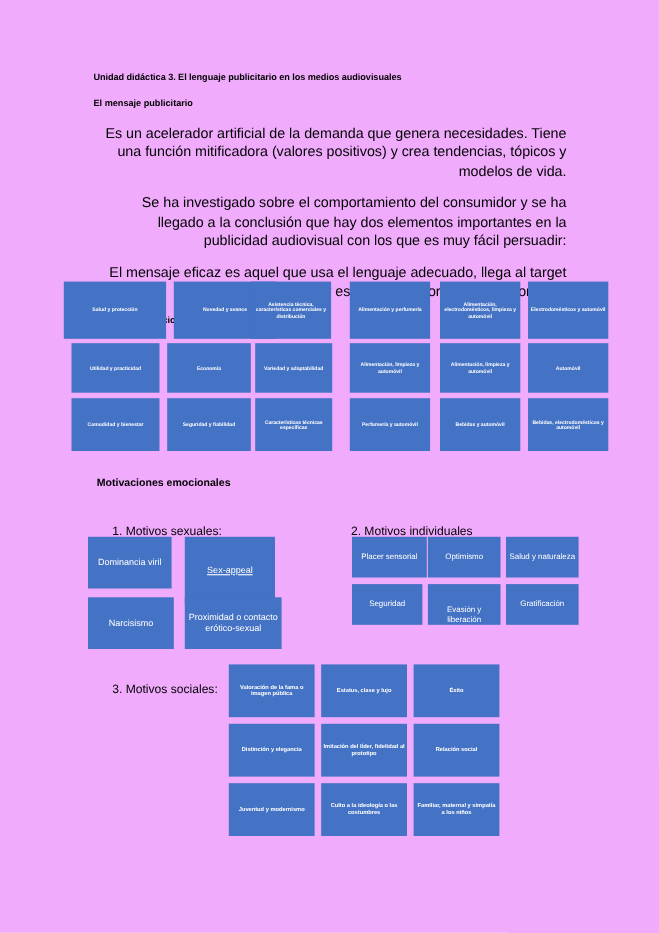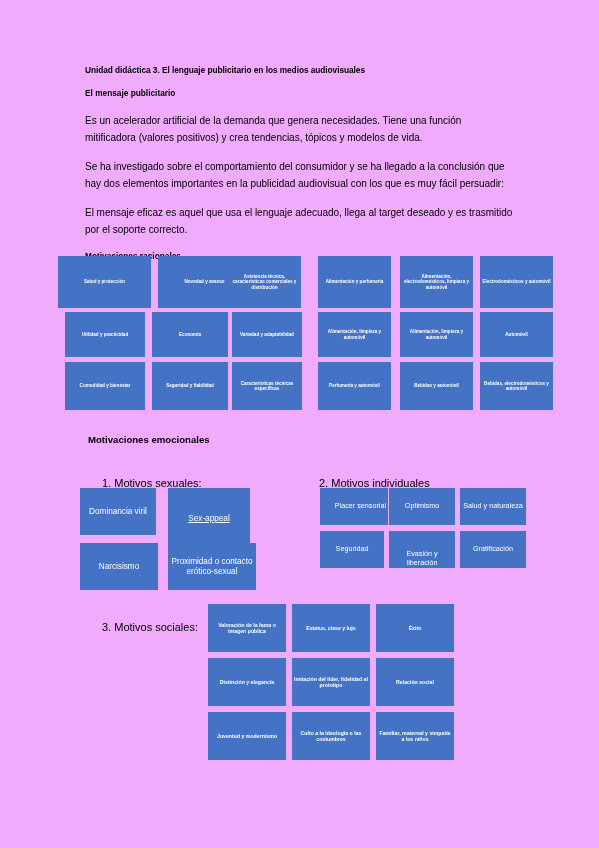--- a/index.html
+++ b/index.html
@@ -36,24 +36,24 @@
     margin: 0 0 13px 0;
     line-height: 1.2;
   }
   .h-sub {
     font-size: 8.3px;
     font-weight: bold;
     margin: 0 0 13px 0;
     line-height: 1.2;
   }
   p.body-par {
-    font-size: 10px;
+    font-size: 13px;
     line-height: 17.5px;
     margin: 0 0 11px 0;
-    text-align: left;
+    text-align: right;
     letter-spacing: -0.02px;
   }
   .h-racionales {
     font-size: 8.3px;
     font-weight: bold;
     margin: 0;
     padding-top: 2px;
     line-height: 1.2;
   }
 
@@ -194,21 +194,21 @@
       </div>
     <div class="box" style="left:80px;  top:543px; width:78px; height:47px;">
         <span>Narcisismo</span>
       </div>
     <div class="box" style="left:168px; top:543px; width:88px; height:47px;">
         <span>Proximidad o contacto erótico-sexual</span>
       </div>
   </div>
 
   <div class="grid-individual">
-    <div class="box" style="left:320px; top:488px; width:68px; height:37px;text-align:right;">
+    <div class="box" style="left:320px; top:488px; width:68px; height:37px;">
         <span>Placer sensorial</span>
       </div>
     <div class="box" style="left:389px; top:488px; width:66px; height:37px;text-align:center;">
         <span>Optimismo</span>
       </div>
     <div class="box" style="left:460px; top:488px; width:66px; height:37px;">
         <span>Salud y naturaleza</span>
       </div>
     <div class="box" style="left:320px; top:531px; width:64px; height:37px;">
         <span>Seguridad</span>

